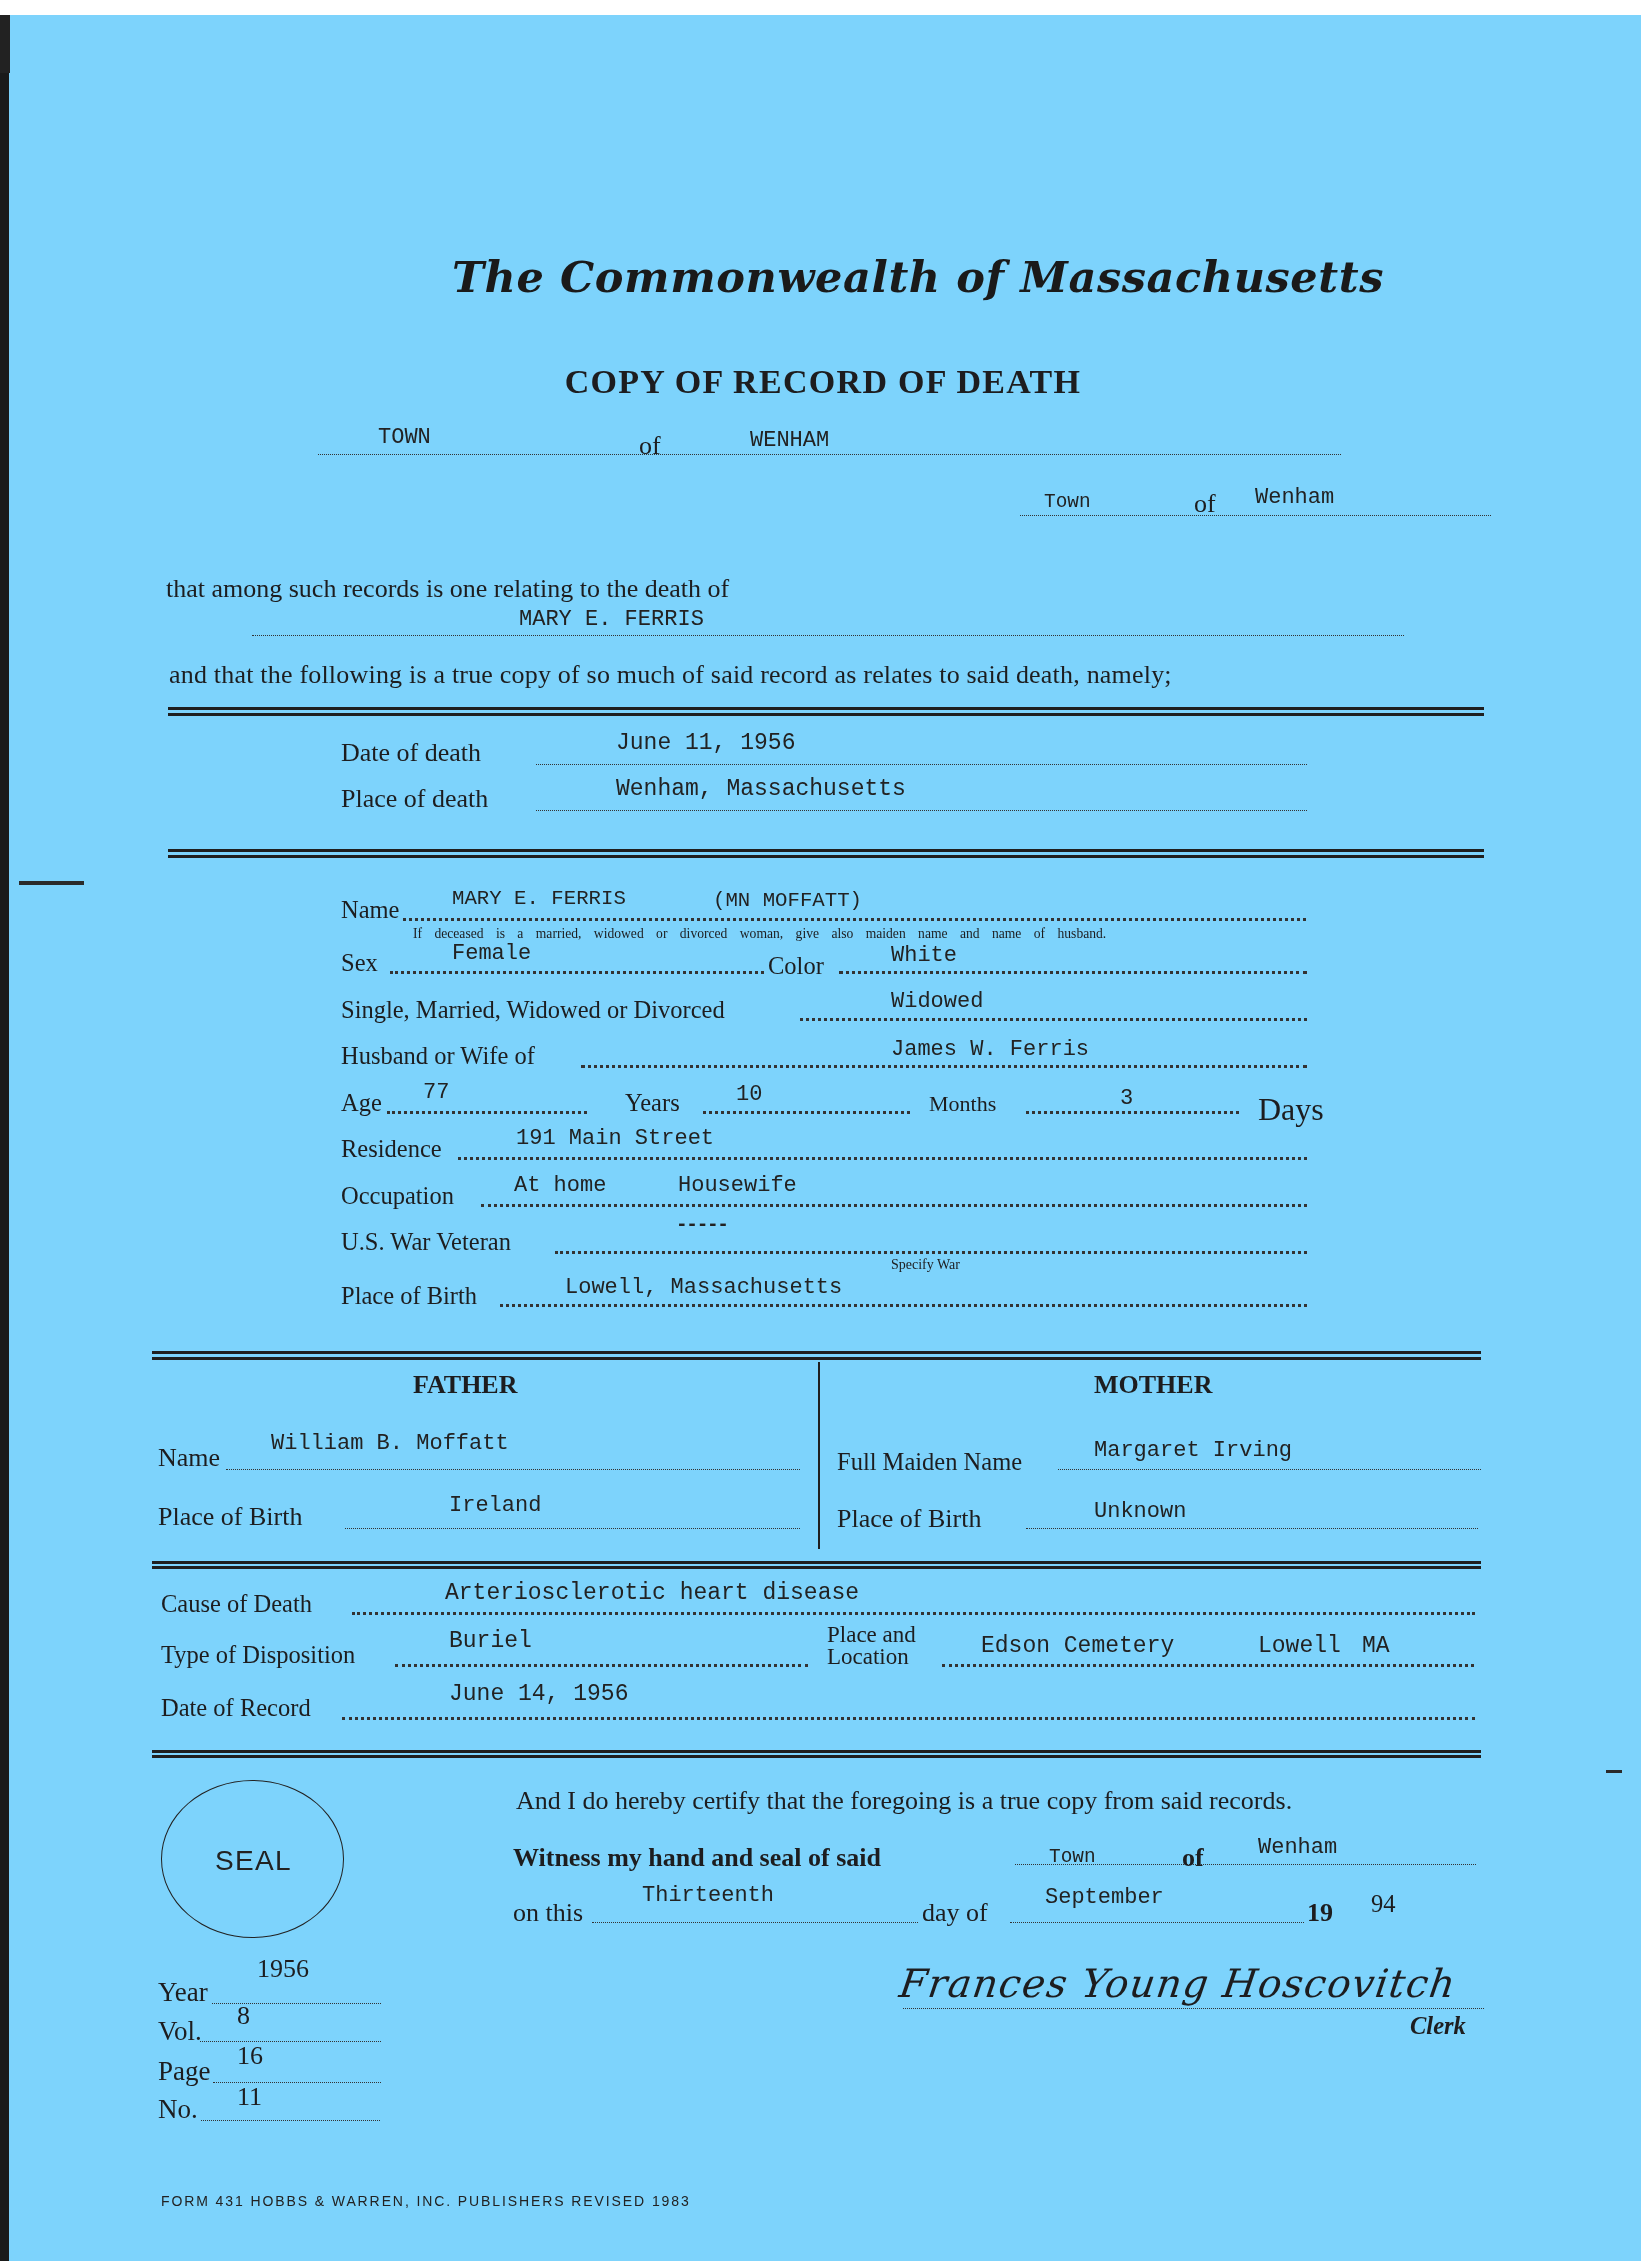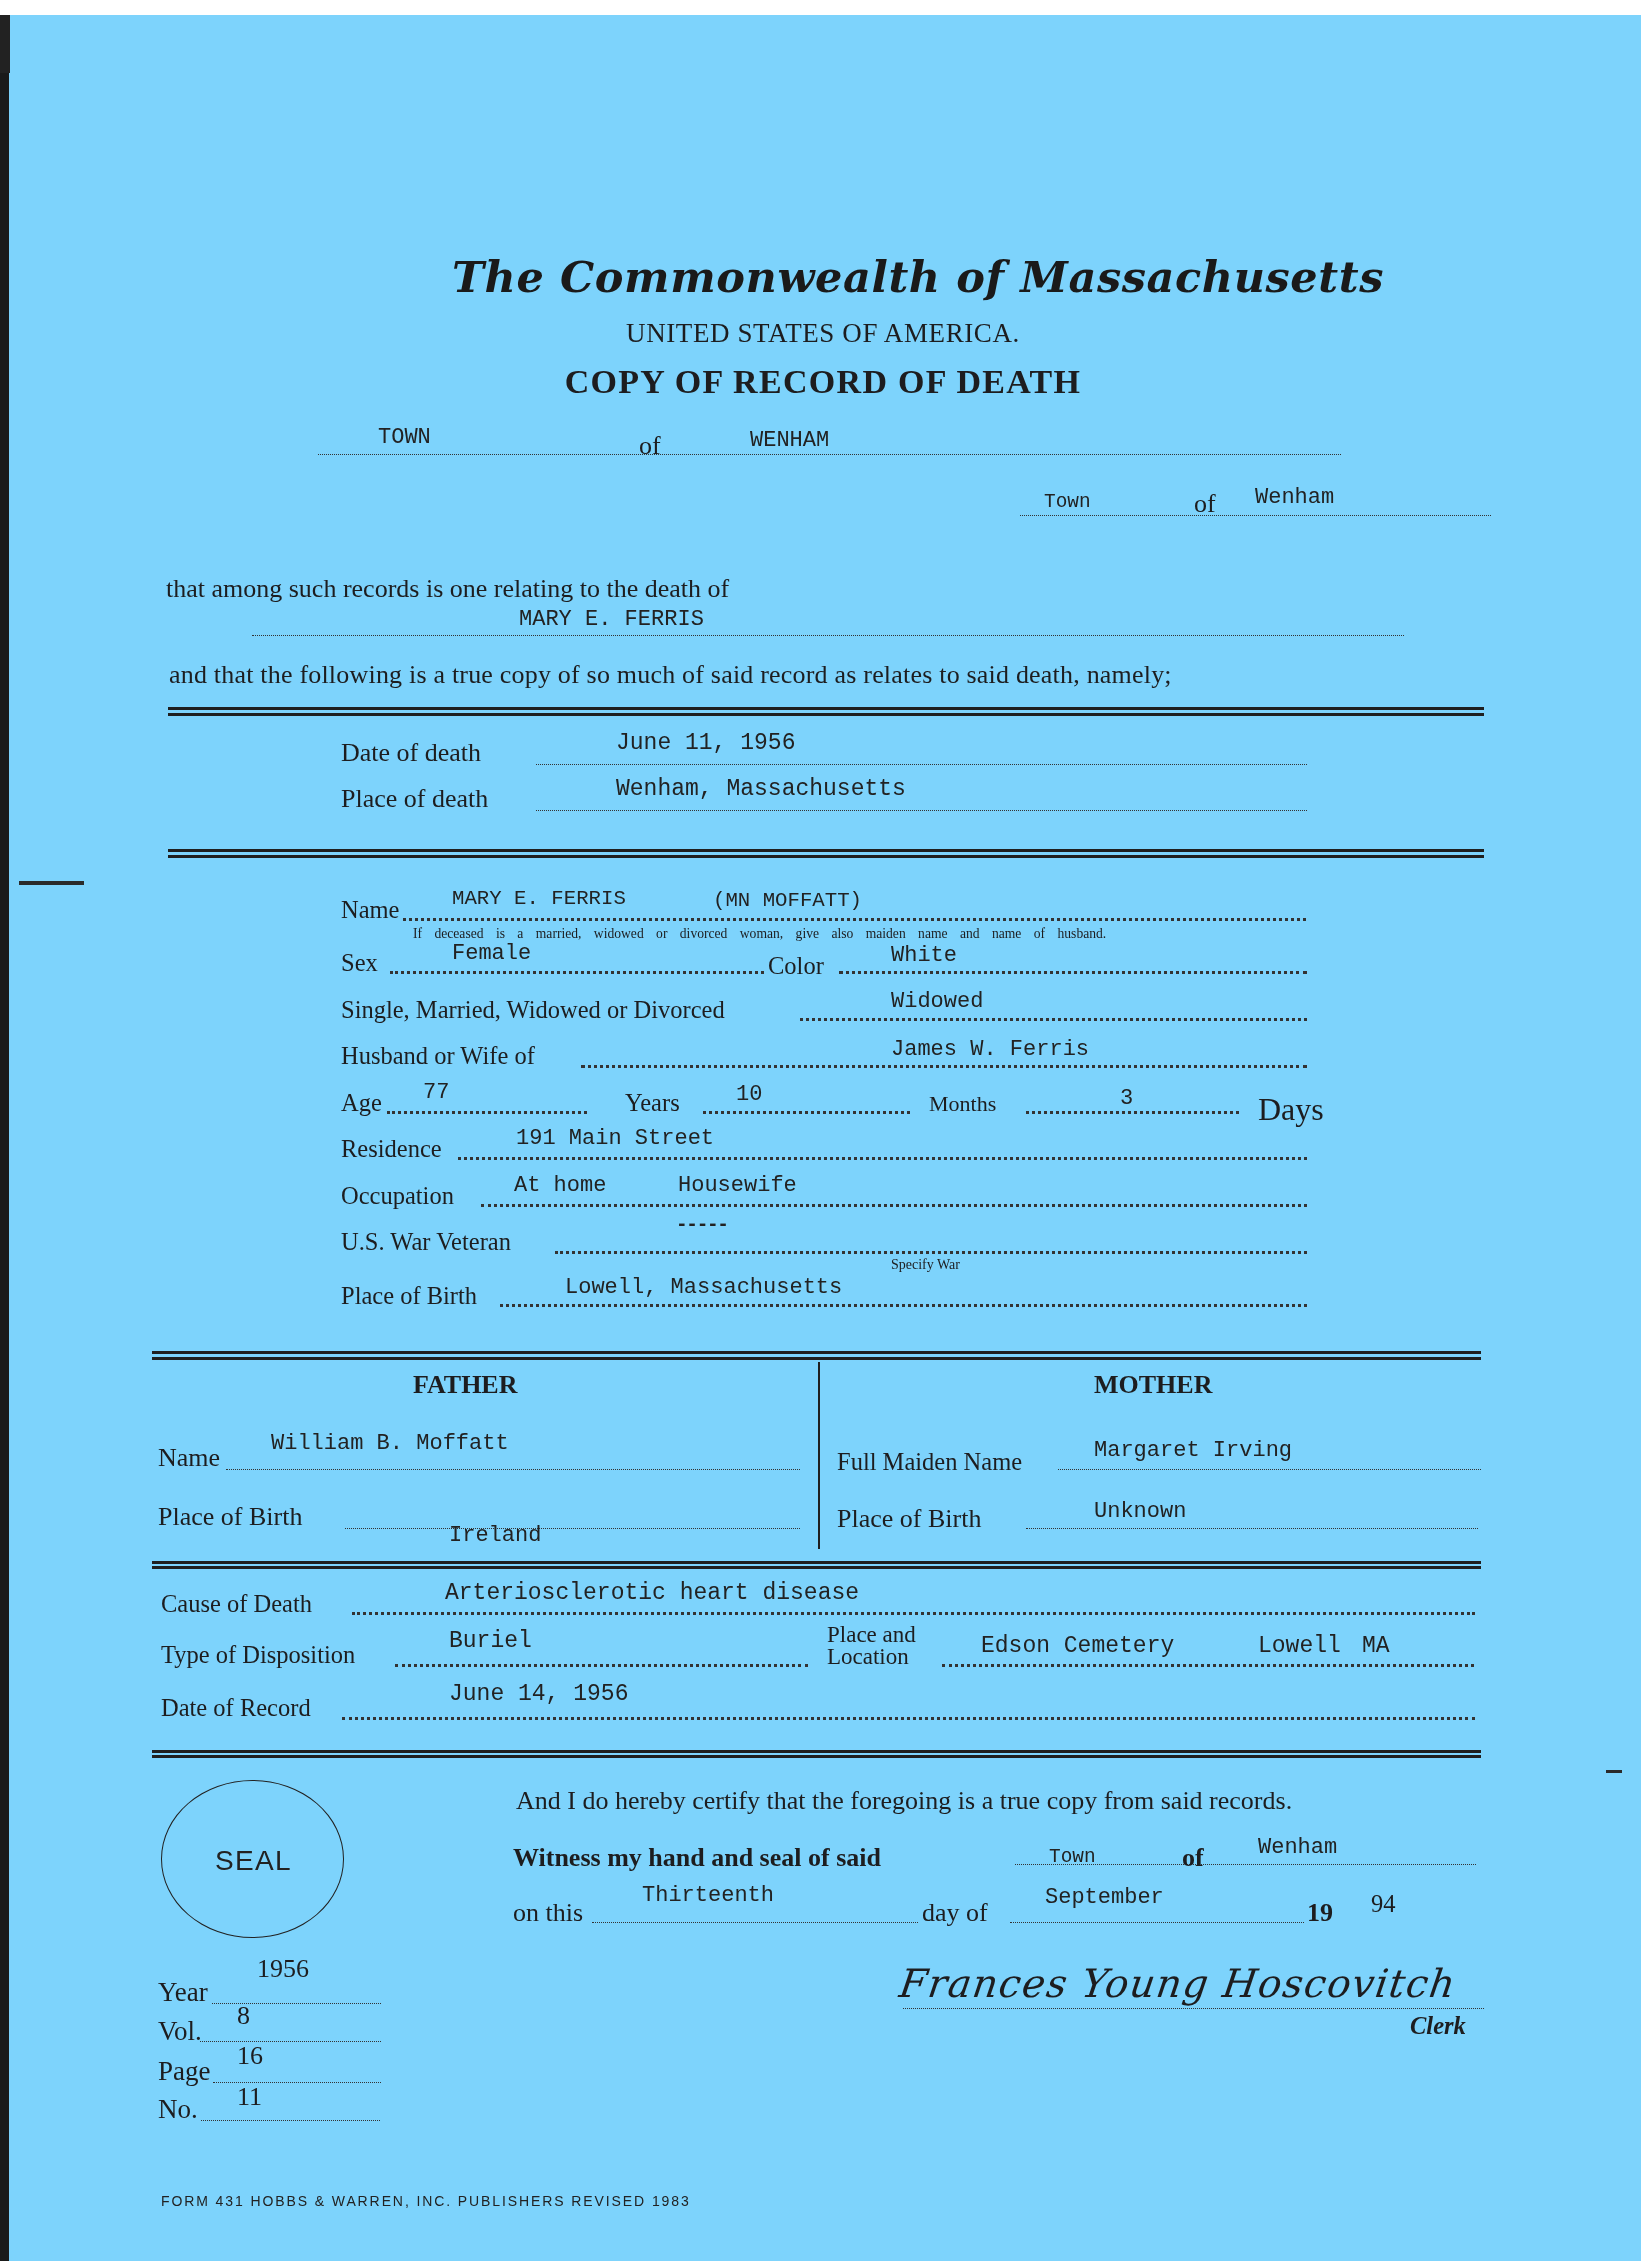--- a/index.html
+++ b/index.html
@@ -23,21 +23,20 @@
 </head>
 <body>
 
 <div class="page">
   <div class="scan-edge"></div>
   <div class="scan-top"></div>
   <div class="margin-dash" style="left:19.4px; top:866px; width:65px;"></div>
   <div class="margin-dash" style="left:1606px; top:1755px; width:15.5px; height:2.6px;"></div>
 
   <div class="abs gothic" style="left:452px; top:237px; font-size:43px; width:742px; text-align:center;">The Commonwealth of Massachusetts</div>
-  <div class="abs lib" style="left:452px; top:303px; font-size:27px; width:742px; text-align:center; letter-spacing:0.6px;">UNITED STATES OF AMERICA.</div>
   <div class="abs lib" style="left:452px; top:348px; font-size:34px; width:742px; text-align:center; font-weight:bold; letter-spacing:1.3px;">COPY OF RECORD OF DEATH</div>
 
   <div class="dots-fine" style="left:318px; top:439px; width:1023px;"></div>
   <div class="abs mono" style="left:378px; top:410px; font-size:22px;">TOWN</div>
   <div class="abs lib" style="left:639px; top:416px; font-size:26px;">of</div>
   <div class="abs mono" style="left:750px; top:413px; font-size:22px;">WENHAM</div>
 
   <div class="dots-fine" style="left:1020px; top:500px; width:471px;"></div>
   <div class="abs mono" style="left:1044px; top:476px; font-size:19.4px;">Town</div>
   <div class="abs lib" style="left:1194px; top:474px; font-size:26px;">of</div>
@@ -113,21 +112,21 @@
   <div class="rule" style="left:152px; top:1336px; width:1329px;"></div>
   <div class="rule" style="left:152px; top:1342px; width:1329px;"></div>
 
   <div class="vrule" style="left:818px; top:1347px; height:187px;"></div>
   <div class="abs lib" style="left:413px; top:1355px; font-size:26px; font-weight:bold;">FATHER</div>
   <div class="abs lib" style="left:158px; top:1428px; font-size:26px;">Name</div>
   <div class="dots-fine" style="left:226px; top:1454px; width:574px;"></div>
   <div class="abs mono" style="left:271px; top:1416px; font-size:22px;">William B. Moffatt</div>
   <div class="abs lib" style="left:158px; top:1487px; font-size:26px;">Place of Birth</div>
   <div class="dots-fine" style="left:345px; top:1513px; width:455px;"></div>
-  <div class="abs mono" style="left:449px; top:1478px; font-size:22px;margin-top:30px;">Ireland</div>
+  <div class="abs mono" style="left:449px; top:1478px; font-size:22px;">Ireland</div>
 
   <div class="abs lib" style="left:1094px; top:1355px; font-size:26px; font-weight:bold;">MOTHER</div>
   <div class="abs lib" style="left:837px; top:1433px; font-size:24.5px;">Full Maiden Name</div>
   <div class="dots-fine" style="left:1058px; top:1454px; width:423px;"></div>
   <div class="abs mono" style="left:1094px; top:1423px; font-size:22px;">Margaret Irving</div>
   <div class="abs lib" style="left:837px; top:1489px; font-size:26px;">Place of Birth</div>
   <div class="dots-fine" style="left:1026px; top:1513px; width:452px;"></div>
   <div class="abs mono" style="left:1094px; top:1484px; font-size:22px;">Unknown</div>
 
   <div class="rule" style="left:152px; top:1546px; width:1329px;"></div>

